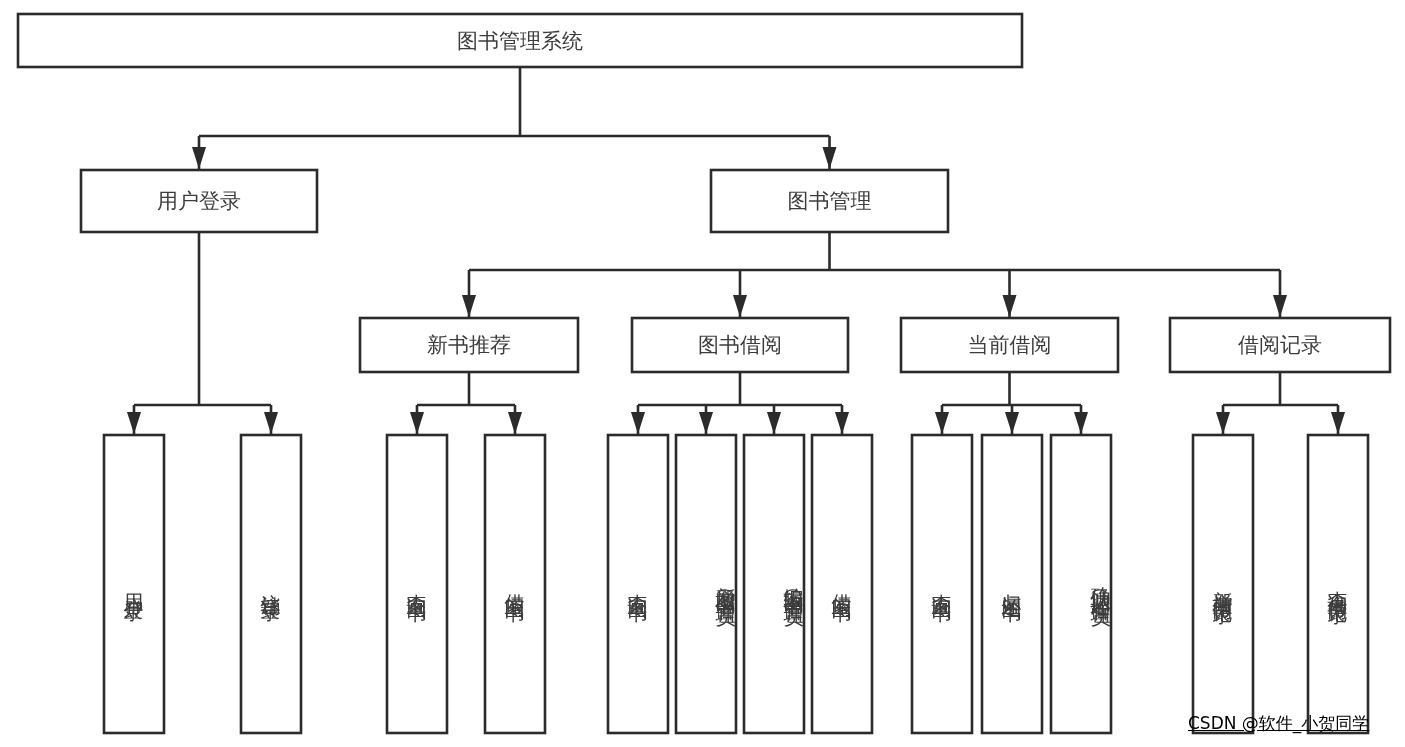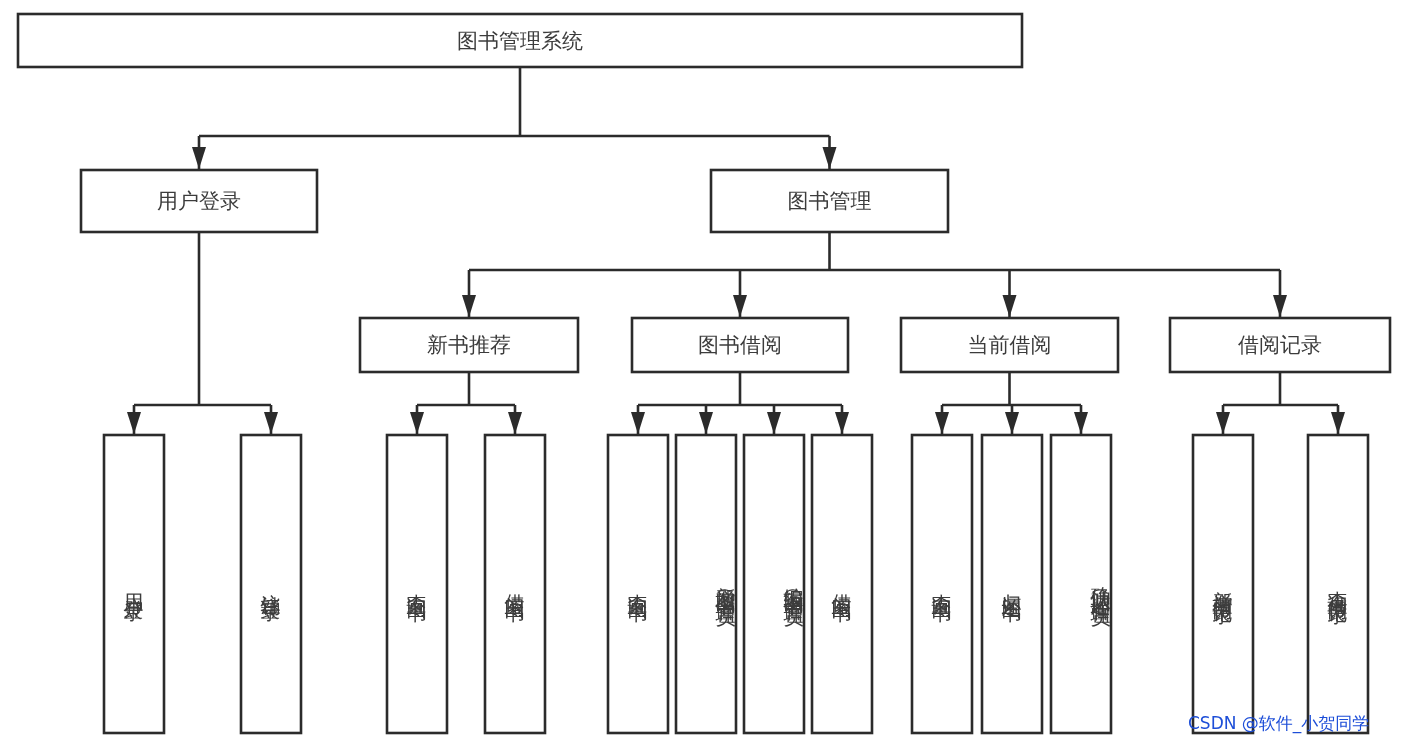--- a/index.html
+++ b/index.html
@@ -56,24 +56,25 @@
     line-height: 1;
     letter-spacing: 3px;
     color: #3c3c3c;
     white-space: nowrap;
     text-align: center;
   }
   .watermark {
     position: absolute;
     font-family: "DejaVu Sans", "Liberation Sans", sans-serif;
     font-size: 17px;
-    color: #1d4ed8;
+    color: #000000;
     white-space: nowrap;
     left: 1188px;
     top: 712px;
+    text-decoration: underline;
   }
 </style>
 </head>
 <body>
 
 <div id="diagram-root">
 
   <svg id="flow-svg" viewBox="0 0 1405 747">
     <g id="connectors-layer">
         <line x1="520" y1="67" x2="520" y2="136" class="connector"></line>

